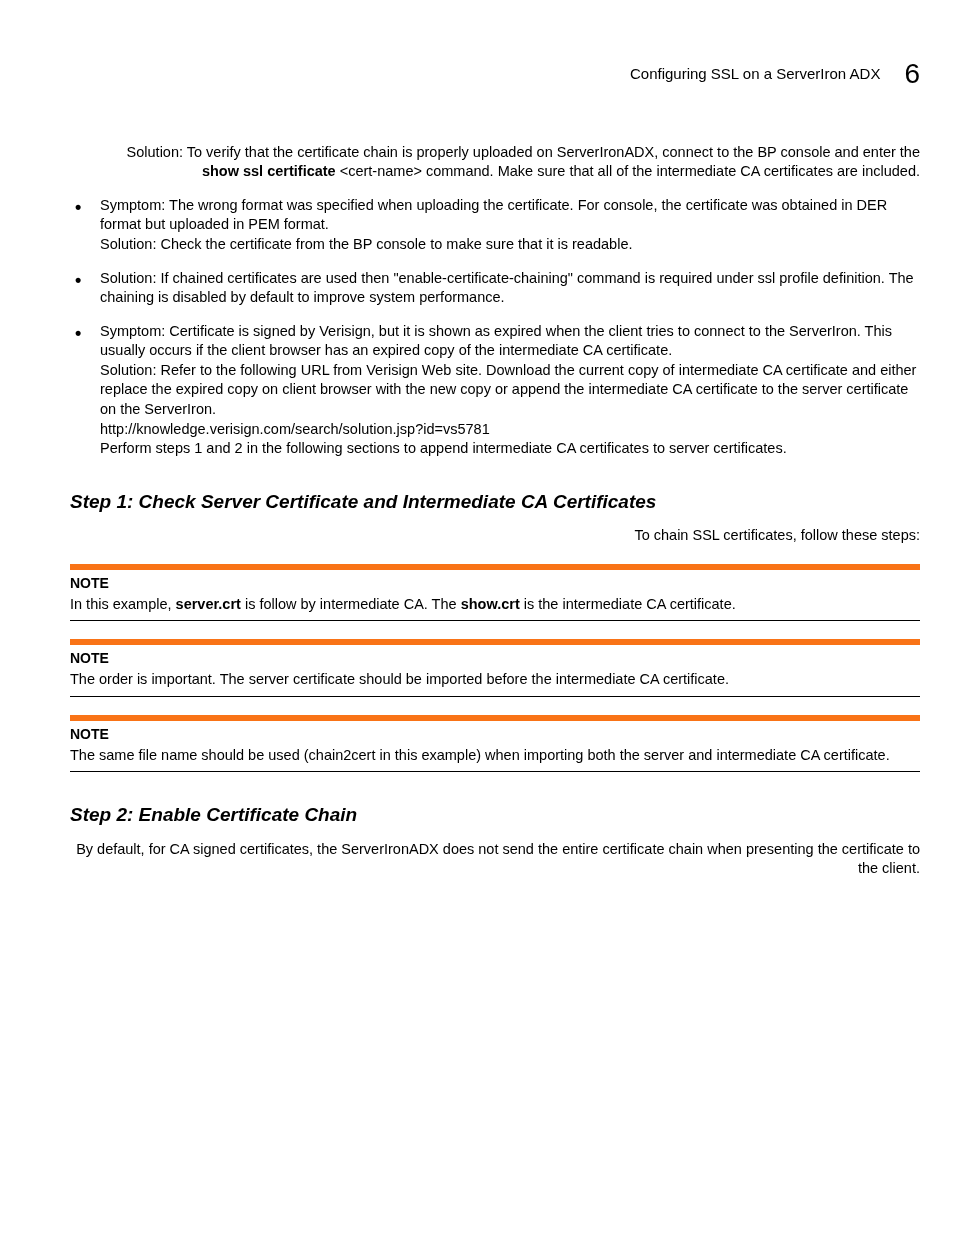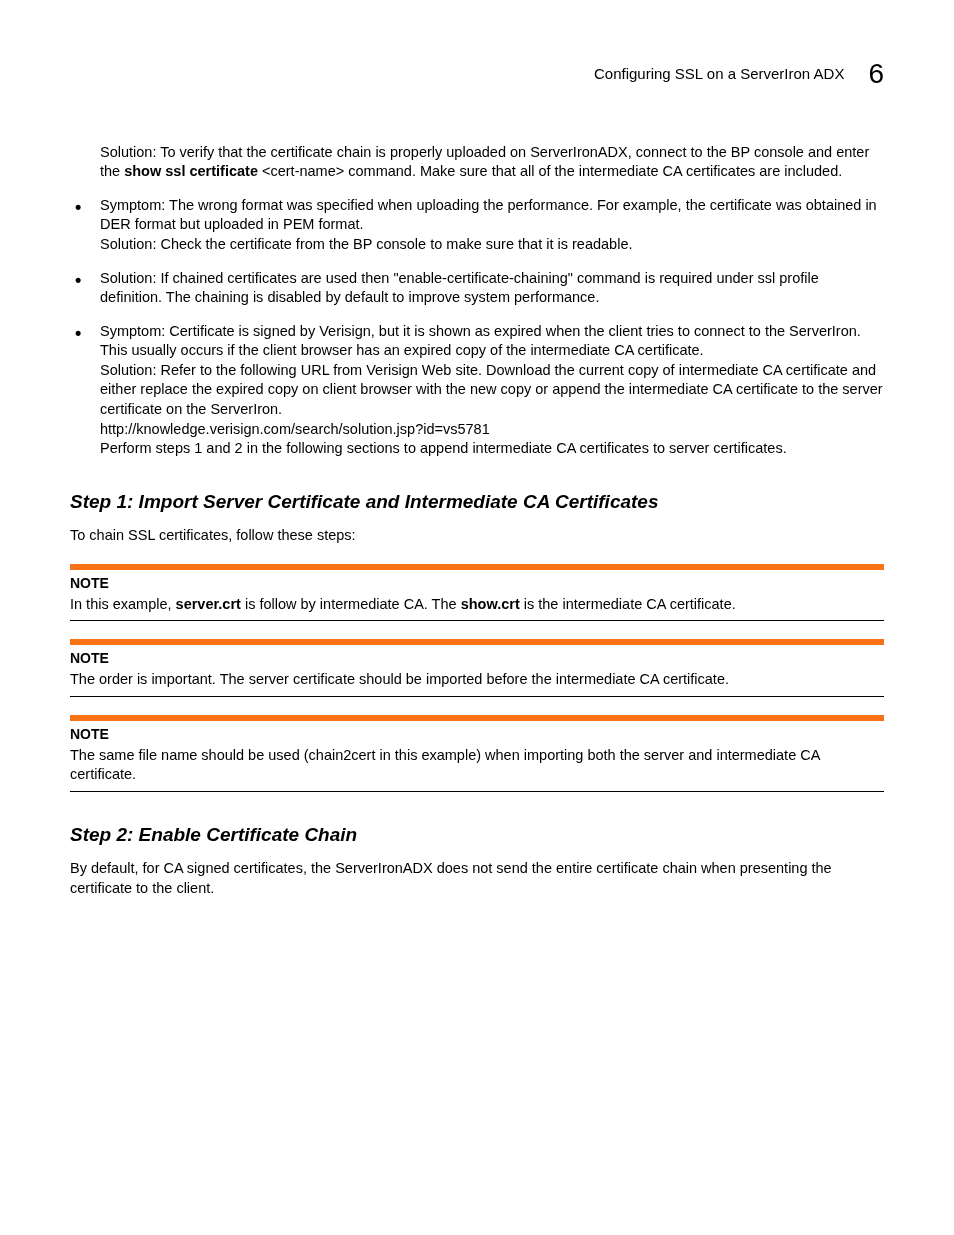--- a/index.html
+++ b/index.html
@@ -8,21 +8,21 @@
     line-height: 1.35;
     color: #000;
     background: #fff;
     margin: 0;
     padding: 0;
   }
   .page {
     width: 954px;
     min-height: 1235px;
     box-sizing: border-box;
-    padding: 55px 70px 60px 70px;
+    padding: 55px 34px 60px 70px;
     position: relative;
   }
   .header {
     text-align: right;
     margin-bottom: 50px;
   }
   .header-title {
     display: inline-block;
     font-size: 15px;
     vertical-align: middle;
@@ -32,21 +32,21 @@
     display: inline-block;
     font-size: 28px;
     font-weight: 400;
     vertical-align: middle;
   }
   .indent-block {
     margin-left: 30px;
   }
   .para {
     margin: 0 0 14px 0;
-    text-align: left;
+    text-align: right;
   }
   .bold {
     font-weight: bold;
   }
   ul.bullets {
     list-style: none;
     padding: 0;
     margin: 0;
   }
   ul.bullets > li {
@@ -105,35 +105,35 @@
   </div>
 
   <div class="indent-block">
     <p class="para">
       <span>Solution: To verify that the certificate chain is properly uploaded on ServerIronADX, connect to the BP console and enter the </span><span class="bold">show ssl certificate</span><span> &lt;cert-name&gt; command. Make sure that all of the intermediate CA certificates are included.</span>
     </p>
   </div>
 
   <ul class="bullets">
     <li>
-      <div>Symptom: The wrong format was specified when uploading the performance. For example, the certificate was obtained in DER format but uploaded in PEM format.</div>
+      <div>Symptom: The wrong format was specified when uploading the certificate. For console, the certificate was obtained in DER format but uploaded in PEM format.</div>
       <div class="sub">Solution: Check the certificate from the BP console to make sure that it is readable.</div>
     </li>
     <li>
       <div class="sub">Solution: If chained certificates are used then "enable-certificate-chaining" command is required under ssl profile definition. The chaining is disabled by default to improve system performance.</div>
     </li>
     <li>
       <div>Symptom: Certificate is signed by Verisign, but it is shown as expired when the client tries to connect to the ServerIron. This usually occurs if the client browser has an expired copy of the intermediate CA certificate.</div>
       <div class="sub">Solution: Refer to the following URL from Verisign Web site. Download the current copy of intermediate CA certificate and either replace the expired copy on client browser with the new copy or append the intermediate CA certificate to the server certificate on the ServerIron.</div>
       <div class="sub">http://knowledge.verisign.com/search/solution.jsp?id=vs5781</div>
       <div class="sub">Perform steps 1 and 2 in the following sections to append intermediate CA certificates to server certificates.</div>
     </li>
   </ul>
 
-  <h3 class="step">Step 1: Import Server Certificate and Intermediate CA Certificates</h3>
+  <h3 class="step">Step 1: Check Server Certificate and Intermediate CA Certificates</h3>
   <p class="para">To chain SSL certificates, follow these steps:</p>
 
   <div class="note-block">
     <div class="note-label">NOTE</div>
     <div class="note-text">
       <span>In this example, </span><span class="bold">server.crt</span><span> is follow by intermediate CA. The </span><span class="bold">show.crt</span><span> is the intermediate CA certificate.</span>
     </div>
   </div>
 
   <div class="note-block">

